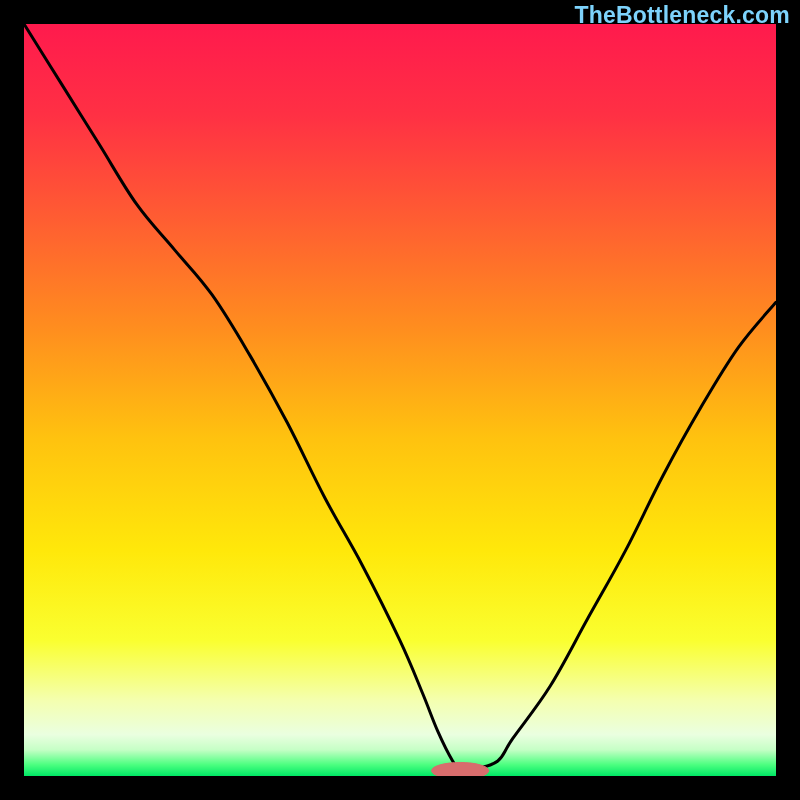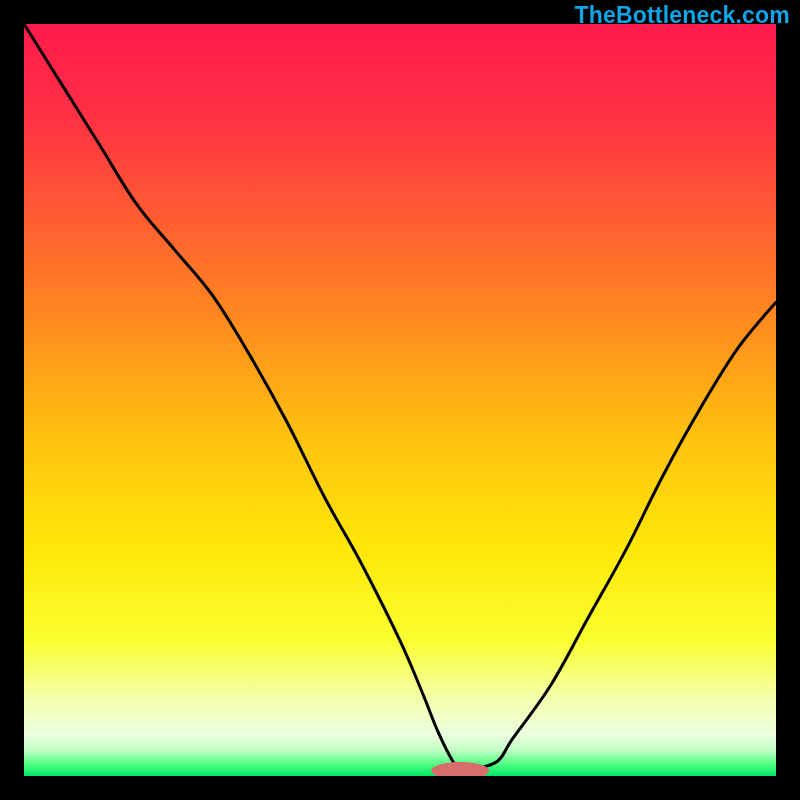--- a/index.html
+++ b/index.html
@@ -26,21 +26,21 @@
     height: 752px;
     overflow: hidden;
   }
   .watermark {
     position: absolute;
     top: 2px;
     right: 10px;
     font-family: Arial, Helvetica, sans-serif;
     font-size: 23px;
     font-weight: 600;
-    color: #0ea5e9;
+    color: #7dd3fc;
     letter-spacing: 0.2px;
   }
 </style>
 </head>
 <body>
 
 <div class="frame">
   <div class="plot">
     <svg width="752" height="752" viewBox="0 0 752 752" preserveAspectRatio="none">
       <defs>

